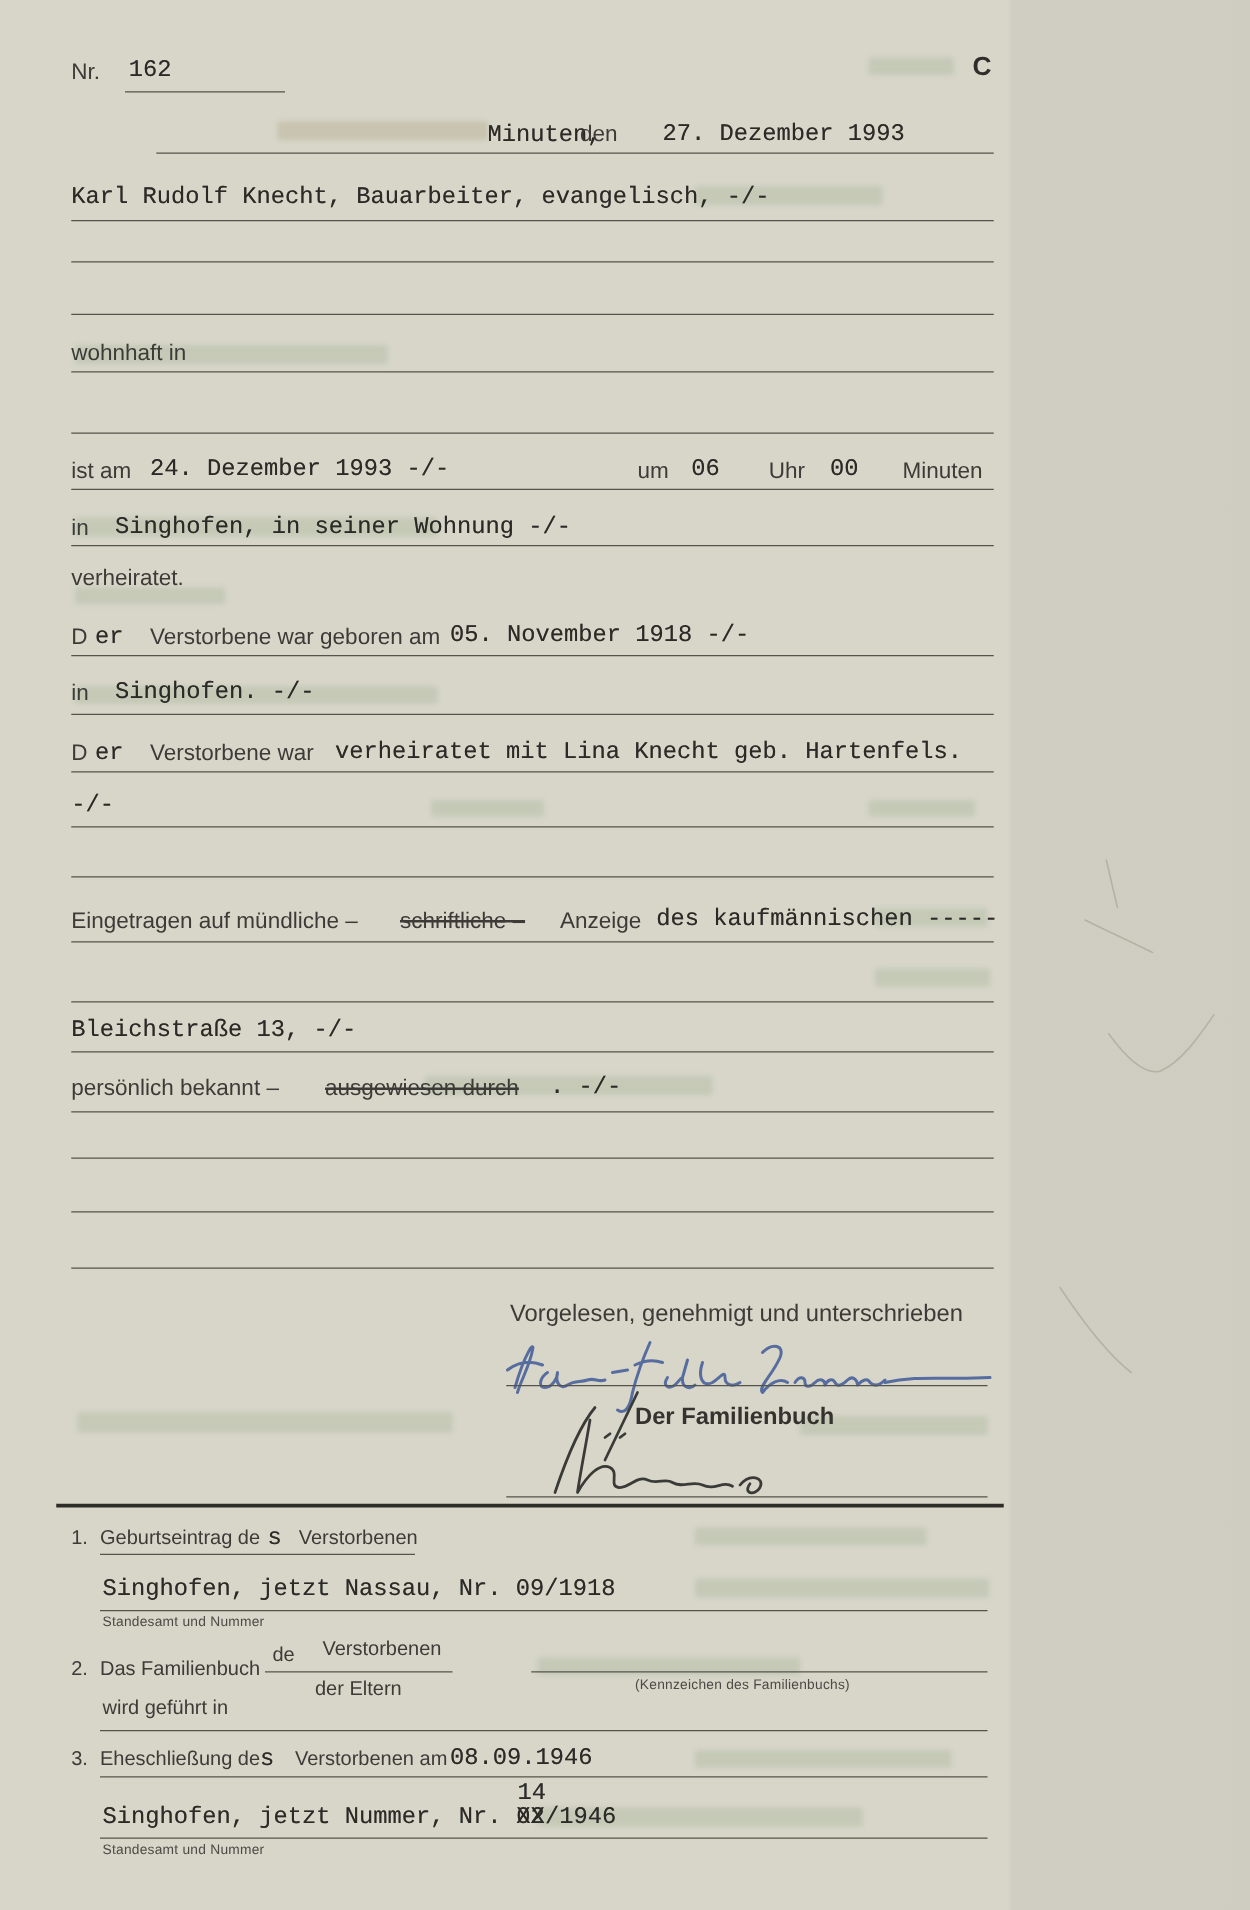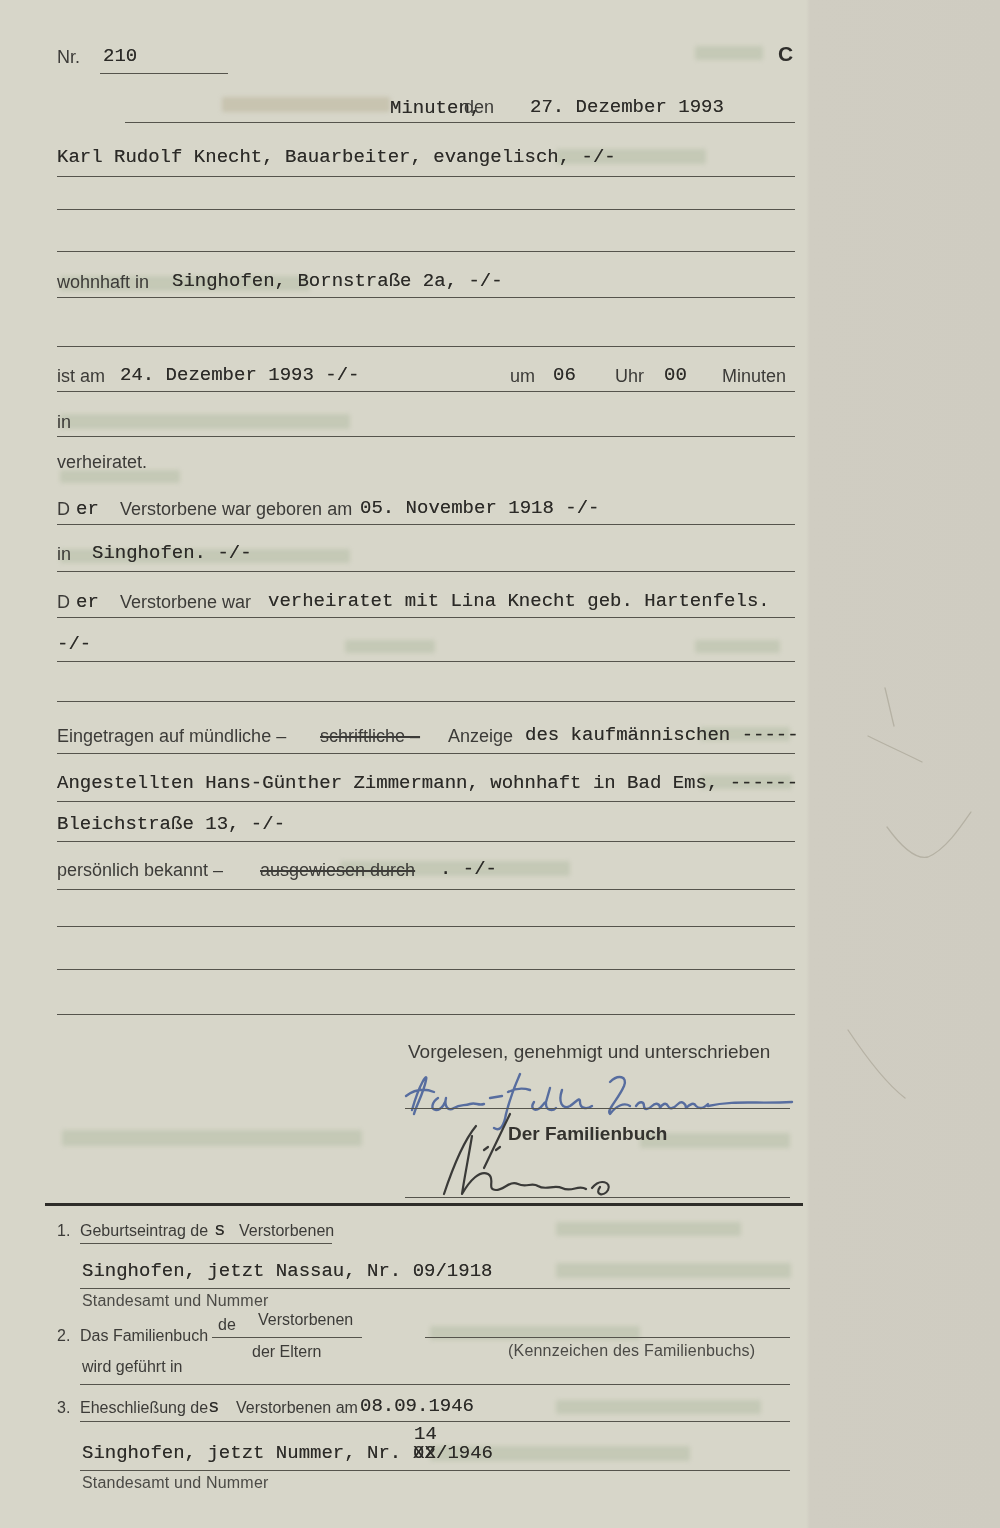--- a/index.html
+++ b/index.html
@@ -7,21 +7,21 @@
   .page{
     position:relative;
     width:1000px;height:1528px;
     overflow:hidden;
     background:linear-gradient(90deg,#d7d6c9 0px,#d7d6c9 806px,#d0cdc2 810px,#cfccc1 1000px);
     font-family:"Liberation Sans",sans-serif;
   }
   .t{position:absolute;white-space:pre;line-height:1.1;}
   .sans{font-family:"Liberation Sans",sans-serif;font-size:18px;color:#3c3b38;}
   .sans-sm{font-family:"Liberation Sans",sans-serif;font-size:16px;color:#3c3b38;}
-  .tiny{font-family:"Liberation Sans",sans-serif;font-size:16px;color:#4b4a46;letter-spacing:.2px;}
+  .tiny{font-family:"Liberation Sans",sans-serif;font-size:11px;color:#4b4a46;letter-spacing:.2px;}
   .mono{font-family:"Liberation Mono","DejaVu Sans Mono",monospace;font-size:19px;color:#2b2a27;text-shadow:0 0 .5px rgba(43,42,39,.55);}
   .bold{font-weight:bold;}
   .struck{text-decoration:line-through;text-decoration-thickness:1.6px;}
   .rule{position:absolute;height:1.2px;background:#55544c;}
   .rule-thick{position:absolute;height:3px;background:#2e2d29;}
   .bleed{position:absolute;background:rgba(172,184,158,.42);filter:blur(2px);border-radius:2px;}
   .ovwrap{position:relative;display:inline-block;}
   .ovx{position:absolute;left:0;top:0;}
   svg{position:absolute;overflow:visible;}
 </style>
@@ -56,52 +56,52 @@
     <g fill="none" stroke="#b1ad9f" stroke-width="1.3" opacity=".85" stroke-linecap="round">
       <path d="M885,688 C888,700 891,714 894,726"></path>
       <path d="M868,736 C886,745 904,753 922,762"></path>
       <path d="M887,827 C900,845 915,860 928,857 C945,850 960,828 971,812"></path>
       <path d="M848,1030 C868,1060 888,1085 905,1098"></path>
     </g>
   </svg>
 
   
   <span class="t sans" style="left:57px;top:48px">Nr.</span>
-  <span class="t mono" style="left:103px;top:46px">210</span>
+  <span class="t mono" style="left:103px;top:46px">162</span>
   <div class="rule" style="left:100px;top:73px;width:128px"></div>
   <span class="t sans bold" style="left:778px;top:42px;font-size:21px;color:#2f2e2b">C</span>
 
   <span class="t mono" style="left:390px;top:98px">Minuten,</span>
   <span class="t sans" style="left:464px;top:98px">den</span>
   <span class="t mono" style="left:530px;top:97px">27. Dezember 1993</span>
   <div class="rule" style="left:125px;top:122px;width:670px"></div>
 
   
   <span class="t mono" style="left:57px;top:147px">Karl Rudolf Knecht, Bauarbeiter, evangelisch, -/-</span>
   <div class="rule" style="left:57px;top:176px;width:738px"></div>
   <div class="rule" style="left:57px;top:209px;width:738px"></div>
   <div class="rule" style="left:57px;top:251px;width:738px"></div>
 
   
   <span class="t sans" style="left:57px;top:273px">wohnhaft in</span>
-  <span class="t mono" style="left:172px;top:271px">Singhofen, Bornstraße 2a, -/-</span>
   <div class="rule" style="left:57px;top:297px;width:738px"></div>
   <div class="rule" style="left:57px;top:346px;width:738px"></div>
 
   
   <span class="t sans" style="left:57px;top:367px">ist am</span>
   <span class="t mono" style="left:120px;top:365px">24. Dezember 1993 -/-</span>
   <span class="t sans" style="left:510px;top:367px">um</span>
   <span class="t mono" style="left:553px;top:365px">06</span>
   <span class="t sans" style="left:615px;top:367px">Uhr</span>
   <span class="t mono" style="left:664px;top:365px">00</span>
   <span class="t sans" style="left:722px;top:367px">Minuten</span>
   <div class="rule" style="left:57px;top:391px;width:738px"></div>
 
   <span class="t sans" style="left:57px;top:413px">in</span>
+  <span class="t mono" style="left:92px;top:411px">Singhofen, in seiner Wohnung -/-</span>
   <div class="rule" style="left:57px;top:436px;width:738px"></div>
 
   <span class="t sans" style="left:57px;top:453px">verheiratet.</span>
 
   
   <span class="t sans" style="left:57px;top:500px">D</span>
   <span class="t mono" style="left:76px;top:499px">er</span>
   <span class="t sans" style="left:120px;top:500px">Verstorbene war geboren am</span>
   <span class="t mono" style="left:360px;top:498px">05. November 1918 -/-</span>
   <div class="rule" style="left:57px;top:524px;width:738px"></div>
@@ -121,21 +121,20 @@
   <div class="rule" style="left:57px;top:661px;width:738px"></div>
   <div class="rule" style="left:57px;top:701px;width:738px"></div>
 
   
   <span class="t sans" style="left:57px;top:727px">Eingetragen auf mündliche –</span>
   <span class="t sans struck" style="left:320px;top:727px">schriftliche –</span>
   <span class="t sans" style="left:448px;top:727px">Anzeige</span>
   <span class="t mono" style="left:525px;top:725px">des kaufmännischen -----</span>
   <div class="rule" style="left:57px;top:753px;width:738px"></div>
 
-  <span class="t mono" style="left:57px;top:773px">Angestellten Hans-Günther Zimmermann, wohnhaft in Bad Ems, ------</span>
   <div class="rule" style="left:57px;top:801px;width:738px"></div>
 
   <span class="t mono" style="left:57px;top:814px">Bleichstraße 13, -/-</span>
   <div class="rule" style="left:57px;top:841px;width:738px"></div>
 
   <span class="t sans" style="left:57px;top:861px">persönlich bekannt –</span>
   <span class="t sans struck" style="left:260px;top:861px">ausgewiesen durch</span>
   <span class="t mono" style="left:440px;top:859px">. -/-</span>
   <div class="rule" style="left:57px;top:889px;width:738px"></div>
 

